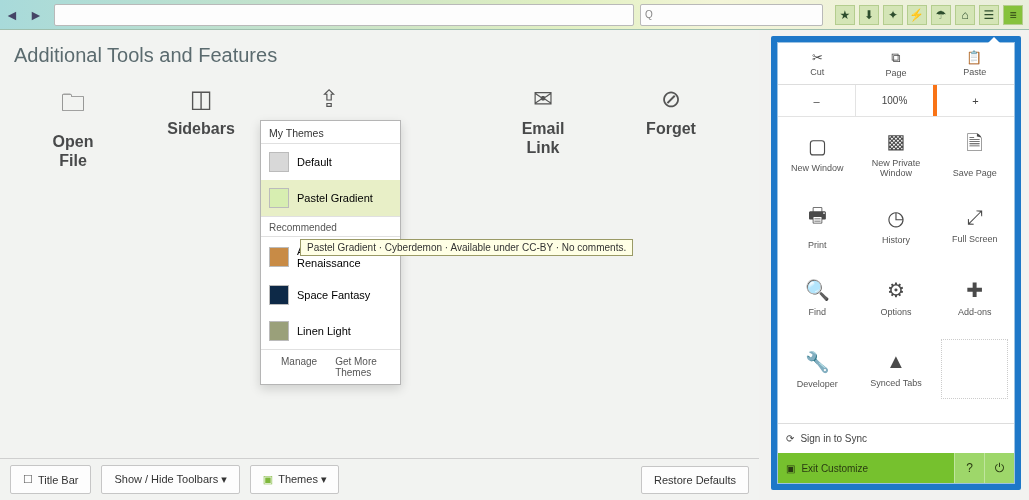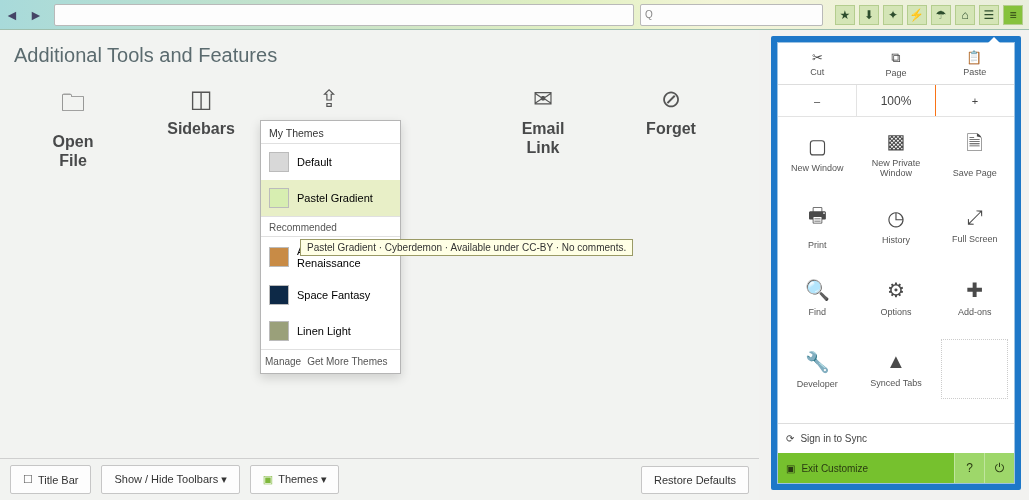--- a/index.html
+++ b/index.html
@@ -31,21 +31,21 @@
 
   
   .themes-pop    { position:absolute; left:260px; top:120px; width:141px; background:#fff;
                    border:1px solid #b5b5b5; box-shadow:0 4px 10px rgba(0,0,0,.15); font-size:11px; }
   .tp-head       { padding:6px 8px 4px; color:#333; border-bottom:1px solid #e0e0e0; font-size:10.5px; }
   .tp-item       { display:flex; align-items:center; gap:8px; padding:8px 8px; }
   .tp-item.sel   { background:#e8efc7; }
   .swatch        { width:20px; height:20px; border:1px solid #bbb; flex-shrink:0; }
   .tp-section    { padding:5px 8px 3px; font-size:10px; color:#555; border-top:1px solid #e0e0e0;
                    border-bottom:1px solid #e0e0e0; }
-  .tp-footer     { display:flex; padding:6px 4px; gap:6px; border-top:1px solid #e0e0e0; color:#555; }
+  .tp-footer     { display:flex; padding:6px 20px; gap:18px; border-top:1px solid #e0e0e0; color:#555; }
   .tp-footer span{ font-size:10px; }
 
   
   .tooltip       { position:absolute; left:300px; top:239px; background:#ffffe5; border:1px solid #9a9a66;
                    padding:2px 6px; font-size:10px; color:#333; white-space:nowrap; }
 
   
   .bottom-bar    { position:absolute; left:0; bottom:0; height:42px; right:270px;
                    background:#f2f3f1; border-top:1px solid #cfcfcf; display:flex;
                    align-items:center; padding:0 10px; gap:10px; }
@@ -62,21 +62,21 @@
                    border:1px solid #9cc2e2; position:relative; }
   .menu-inner::before { content:""; position:absolute; top:-6px; right:14px; width:0; height:0;
                         border-left:6px solid transparent; border-right:6px solid transparent;
                         border-bottom:6px solid #fff; }
   .mi-row1       { display:flex; height:42px; border-bottom:1px solid #ddd; }
   .mi-row1 .cell { flex:1; display:flex; flex-direction:column; align-items:center; justify-content:center;
                    font-size:9px; color:#555; gap:2px; }
   .mi-row1 .cell .g { font-size:13px; color:#4a4a4a; }
   .mi-zoom       { display:flex; height:32px; border-bottom:1px solid #e3e3e3; }
   .mi-zoom .z    { flex:1; display:flex; align-items:center; justify-content:center; font-size:11px; color:#444; }
-  .mi-zoom .z.mid{ border-left:1px solid #e3e3e3; border-right:1px solid #f97316; font-size:12px; }
+  .mi-zoom .z.mid{ border-left:1px solid #e3e3e3; border-right:4px solid #f97316; font-size:10px; }
   .mi-grid       { display:grid; grid-template-columns:repeat(3,1fr); }
   .mi-cell       { height:72px; display:flex; flex-direction:column; align-items:center;
                    justify-content:center; gap:5px; font-size:9px; color:#555; text-align:center;
                    padding:0 3px; }
   .mi-cell .g    { font-size:20px; color:#4a4a4a; }
   .mi-cell.empty { border:1px dotted #ccc; margin:6px; height:60px; }
   .mi-flex       { flex:1; }
   .mi-sync       { height:30px; border-top:1px solid #ddd; display:flex; align-items:center;
                    font-size:10px; color:#444; padding:0 8px; gap:6px; }
   .mi-exit       { height:30px; background:#76c12e; display:flex; align-items:center; }

